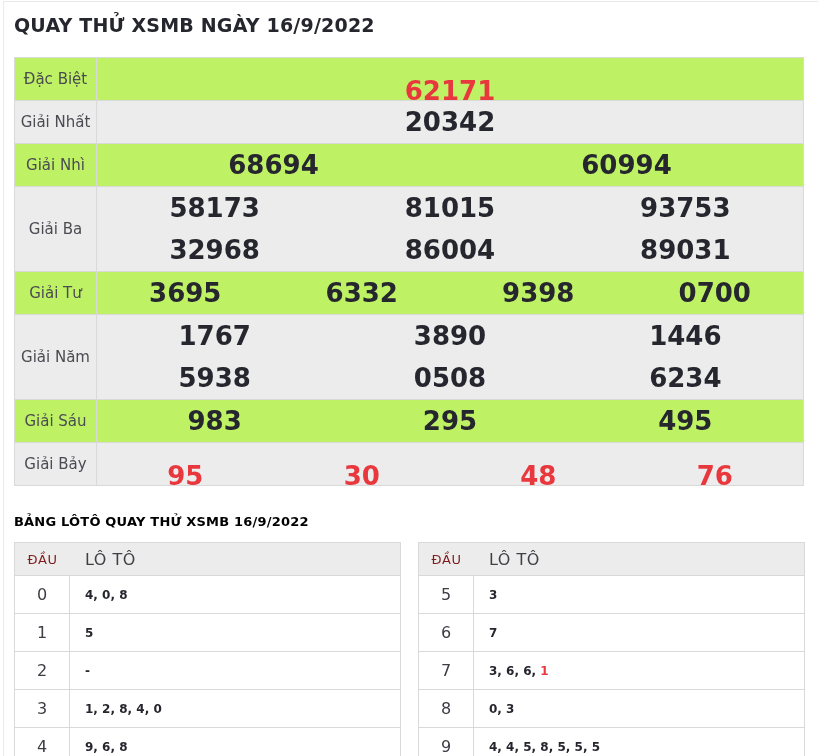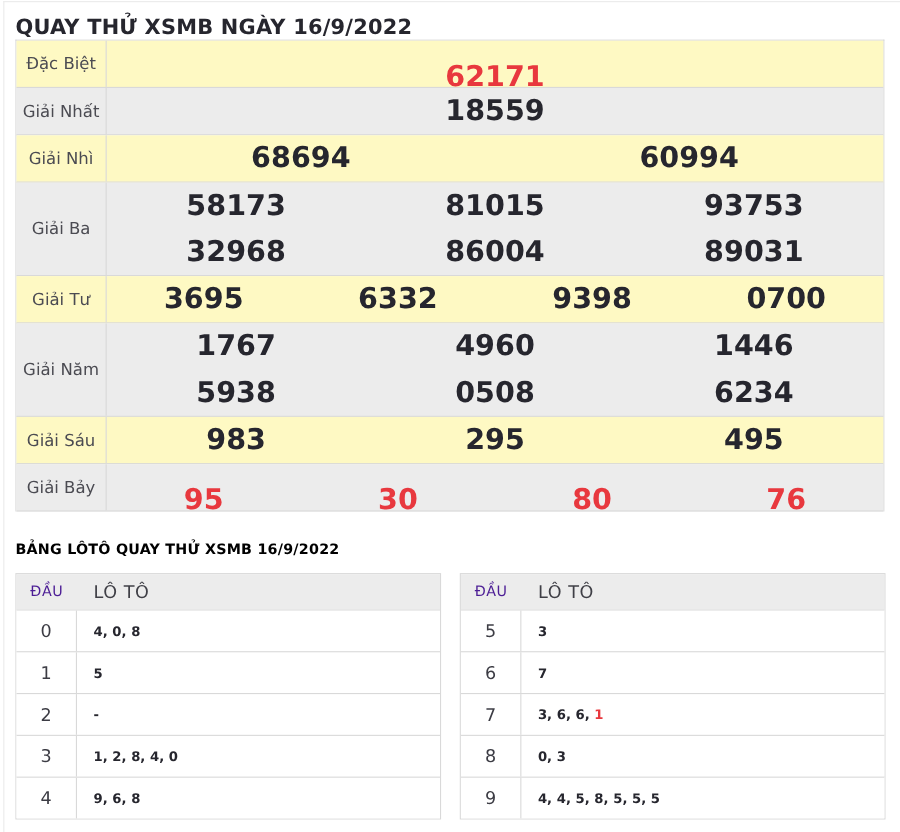--- a/index.html
+++ b/index.html
@@ -3,41 +3,41 @@
 <meta charset="utf-8">
 <style>
   * { margin:0; padding:0; box-sizing:border-box; }
   html,body { width:818px; height:756px; overflow:hidden; background:#fff;
     font-family:"DejaVu Sans","Liberation Sans",sans-serif; }
   .frame-line { position:absolute; left:3px; top:1px; right:-2px; bottom:-2px;
     border-left:1px solid #eaeaea; border-top:1px solid #eaeaea; pointer-events:none; }
   .page { position:relative; padding:0 14px; }
 
   h1.page-title { padding-top:14px; font-size:19px; font-weight:bold; color:#26262e;
-    letter-spacing:.2px; }
+    letter-spacing:.2px; margin-bottom:21px; }
 
   
   .prize-table { border:1px solid #d9d9d9; border-bottom:none; }
-  .prize-row { display:flex; border-bottom:1px solid #d9d9d9; background:#fef9c3; }
+  .prize-row { display:flex; border-bottom:1px solid #d9d9d9; background:#bef264; }
   .prize-row:nth-child(even) { background:#ececec; }
   .prize-label { width:82px; min-width:82px; display:flex; align-items:center; justify-content:center;
     border-right:1px solid #d9d9d9; font-size:15px; color:#4b4b52; text-align:center; }
   .prize-nums { flex:1; display:flex; flex-direction:column; justify-content:center; }
   .num-line { display:flex; align-items:center; height:42px; }
   .prize-row.single .num-line { height:42px; }
   .prize-num { flex:1; text-align:center; font-size:26px; font-weight:bold; color:#26262e; }
   .prize-row.red .prize-num { color:#e8383e;margin-top:24px; }
 
   
   h2.loto-title { margin-top:28px; font-size:13px; font-weight:bold; color:#000000;
     letter-spacing:.2px; margin-bottom:13px; }
   .loto-wrap { display:flex; gap:17px; margin-right:-1px; }
   .loto-table { flex:1; border:1px solid #d9d9d9; }
   .loto-header { display:flex; background:#ececec; height:32px; align-items:center; }
-  .loto-h-dau { width:55px; min-width:55px; text-align:center; font-size:13px; color:#4c1d95;
+  .loto-h-dau { width:55px; min-width:55px; text-align:center; font-size:13px; color:#7f1d1d;
     letter-spacing:.5px; }
   .loto-h-val { flex:1; padding-left:15px; font-size:16px; color:#3f3f46; letter-spacing:.5px; }
   .loto-row { display:flex; height:38px; align-items:center; border-top:1px solid #d9d9d9; background:#fff; }
   .loto-dau { width:55px; min-width:55px; text-align:center; font-size:16px; color:#3c3c44;
     border-right:1px solid #d9d9d9; height:100%; display:flex; align-items:center; justify-content:center; }
   .loto-vals { flex:1; padding-left:15px; font-size:12px; font-weight:bold; color:#26262e; }
   .loto-vals .red { color:#e8383e; }
 </style>
 </head>
 <body>
@@ -55,21 +55,21 @@
           <div class="num-line">
             <span class="prize-num">62171</span>
           </div>
         </div>
   </div>
 
   <div class="prize-row single">
     <div class="prize-label">Giải Nhất</div>
     <div class="prize-nums">
           <div class="num-line">
-            <span class="prize-num">18559</span>
+            <span class="prize-num">20342</span>
           </div>
         </div>
   </div>
 
   <div class="prize-row single">
     <div class="prize-label">Giải Nhì</div>
     <div class="prize-nums">
           <div class="num-line">
             <span class="prize-num">68694</span>
             <span class="prize-num">60994</span>
@@ -103,21 +103,21 @@
             <span class="prize-num">0700</span>
           </div>
         </div>
   </div>
 
   <div class="prize-row">
     <div class="prize-label">Giải Năm</div>
     <div class="prize-nums">
           <div class="num-line">
             <span class="prize-num">1767</span>
-            <span class="prize-num">4960</span>
+            <span class="prize-num">3890</span>
             <span class="prize-num">1446</span>
           </div>
           <div class="num-line">
             <span class="prize-num">5938</span>
             <span class="prize-num">0508</span>
             <span class="prize-num">6234</span>
           </div>
         </div>
   </div>
 
@@ -131,21 +131,21 @@
           </div>
         </div>
   </div>
 
   <div class="prize-row red single">
     <div class="prize-label">Giải Bảy</div>
     <div class="prize-nums">
           <div class="num-line">
             <span class="prize-num">95</span>
             <span class="prize-num">30</span>
-            <span class="prize-num">80</span>
+            <span class="prize-num">48</span>
             <span class="prize-num">76</span>
           </div>
         </div>
   </div>
 </div>
 
   <h2 class="loto-title">BẢNG LÔTÔ QUAY THỬ XSMB 16/9/2022</h2>
 
   <div class="loto-wrap">
     <div class="loto-table">

